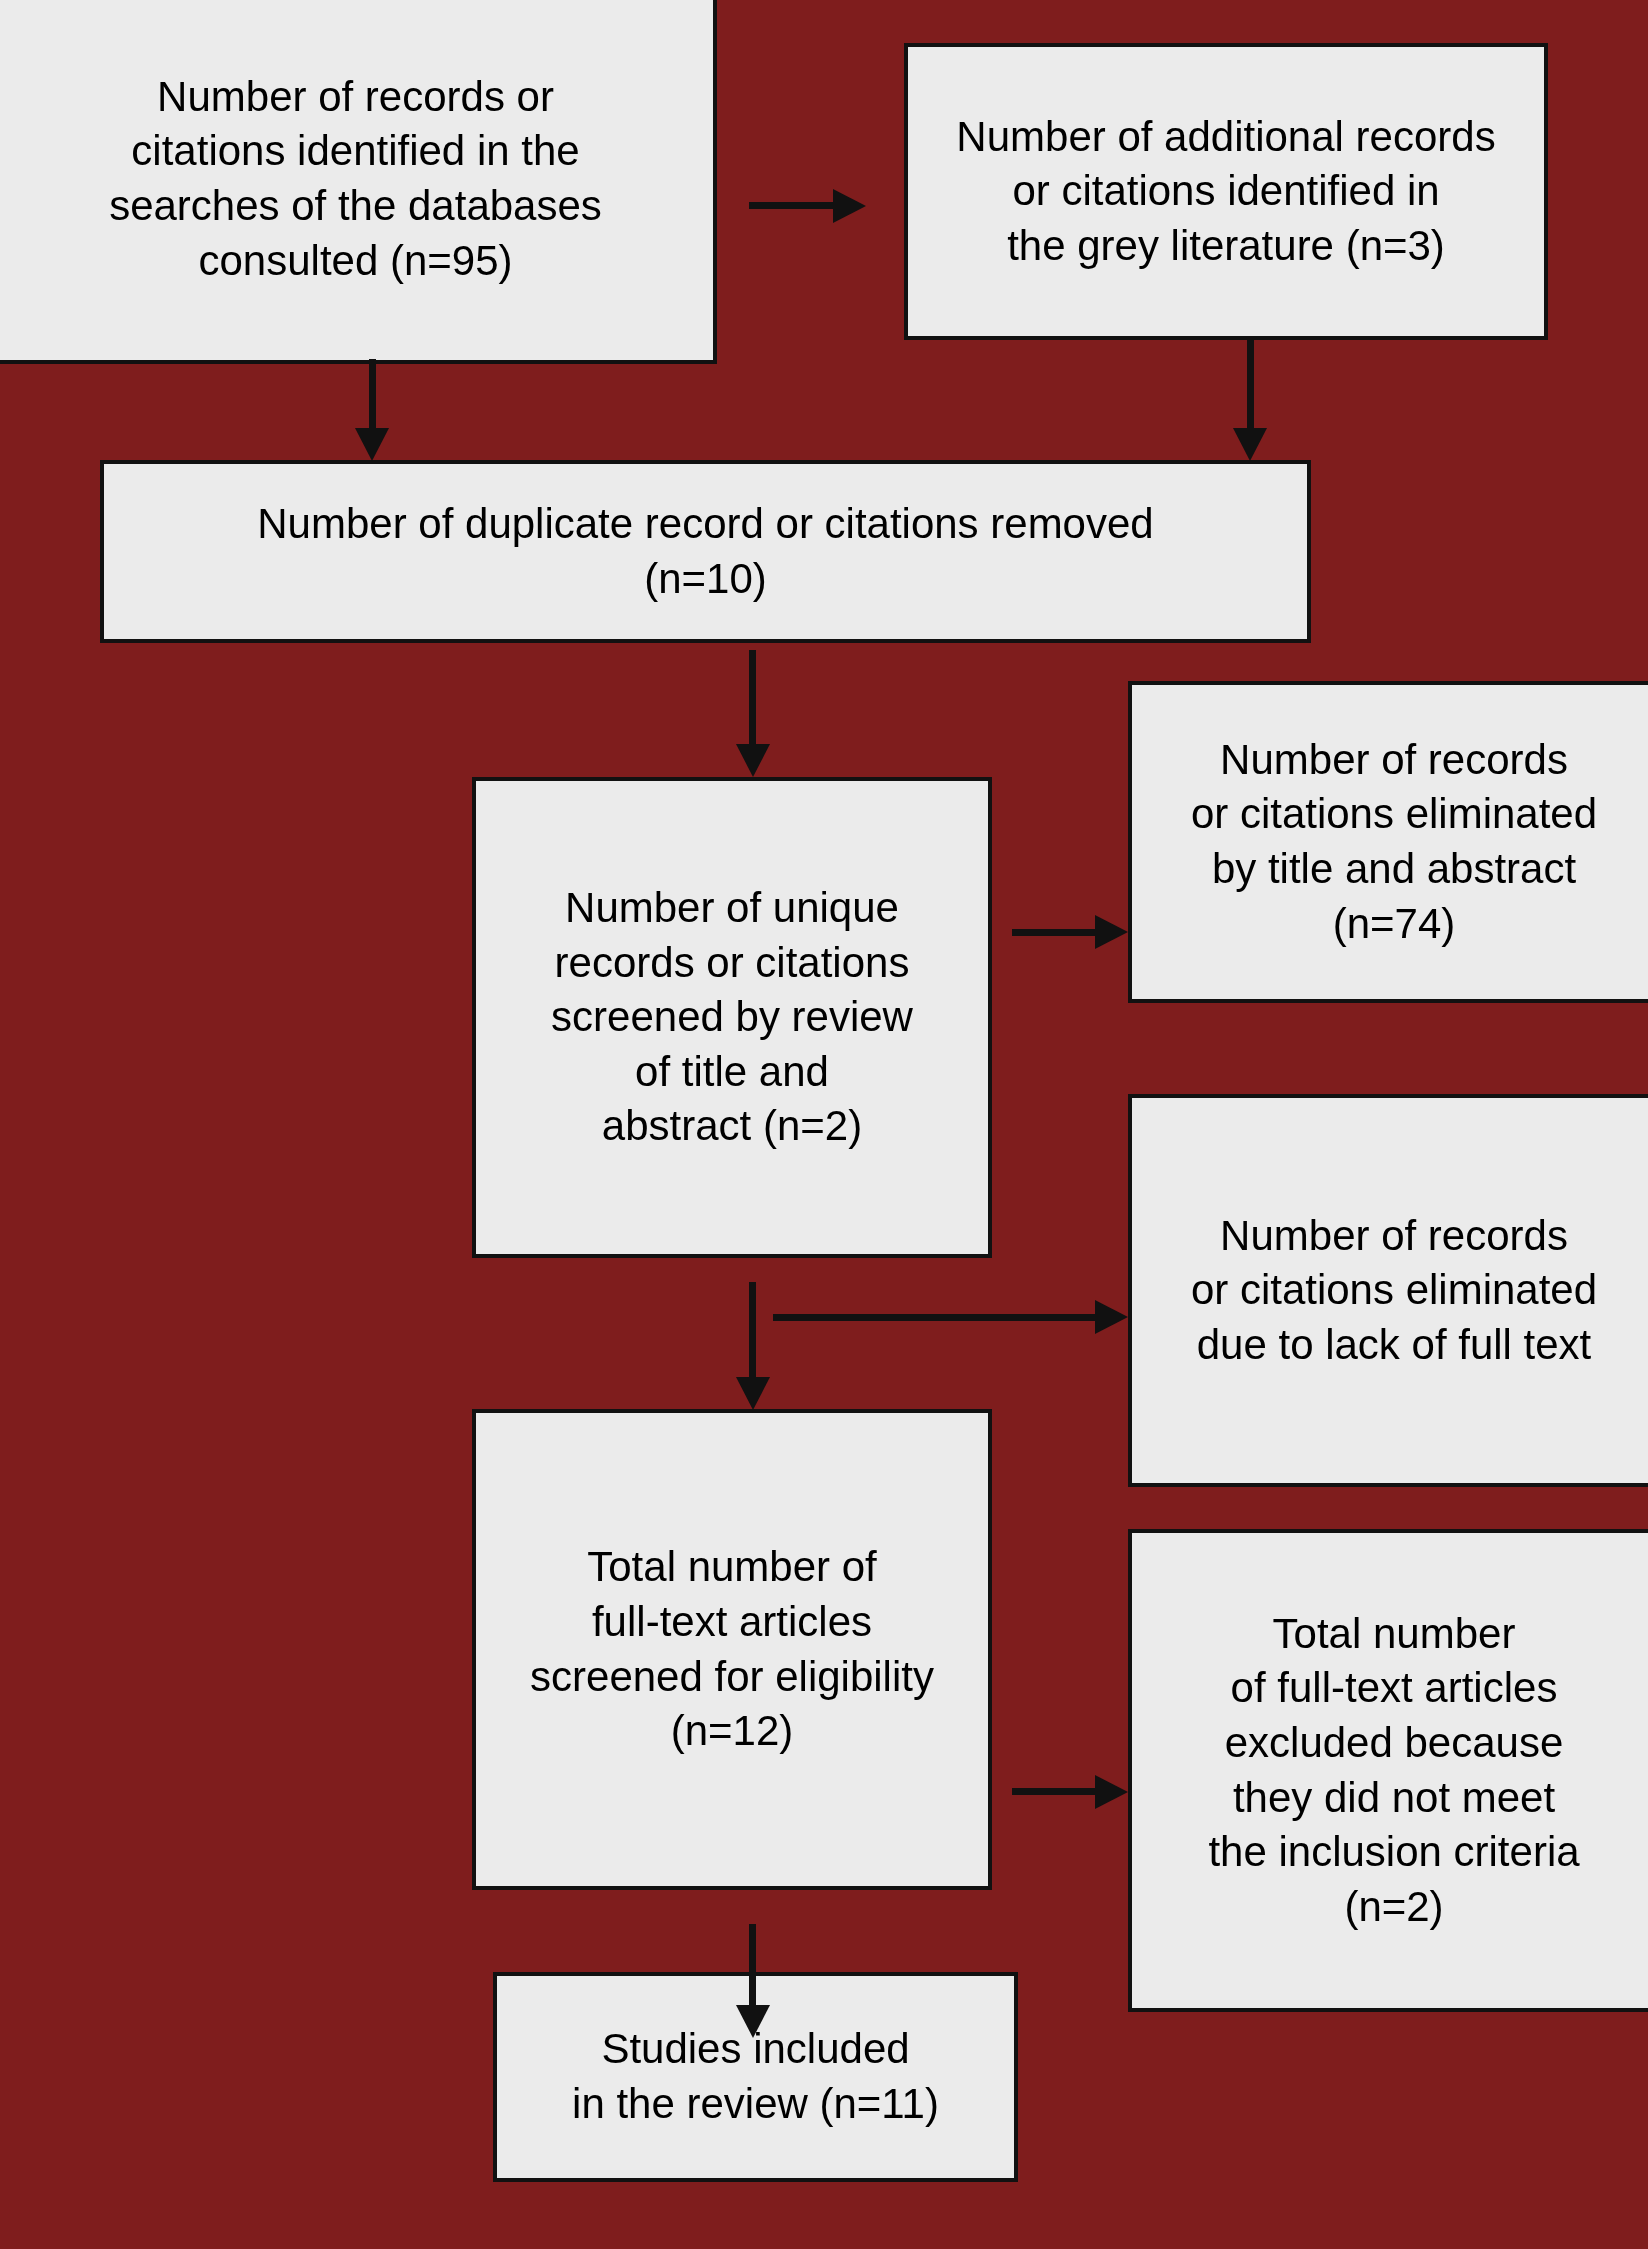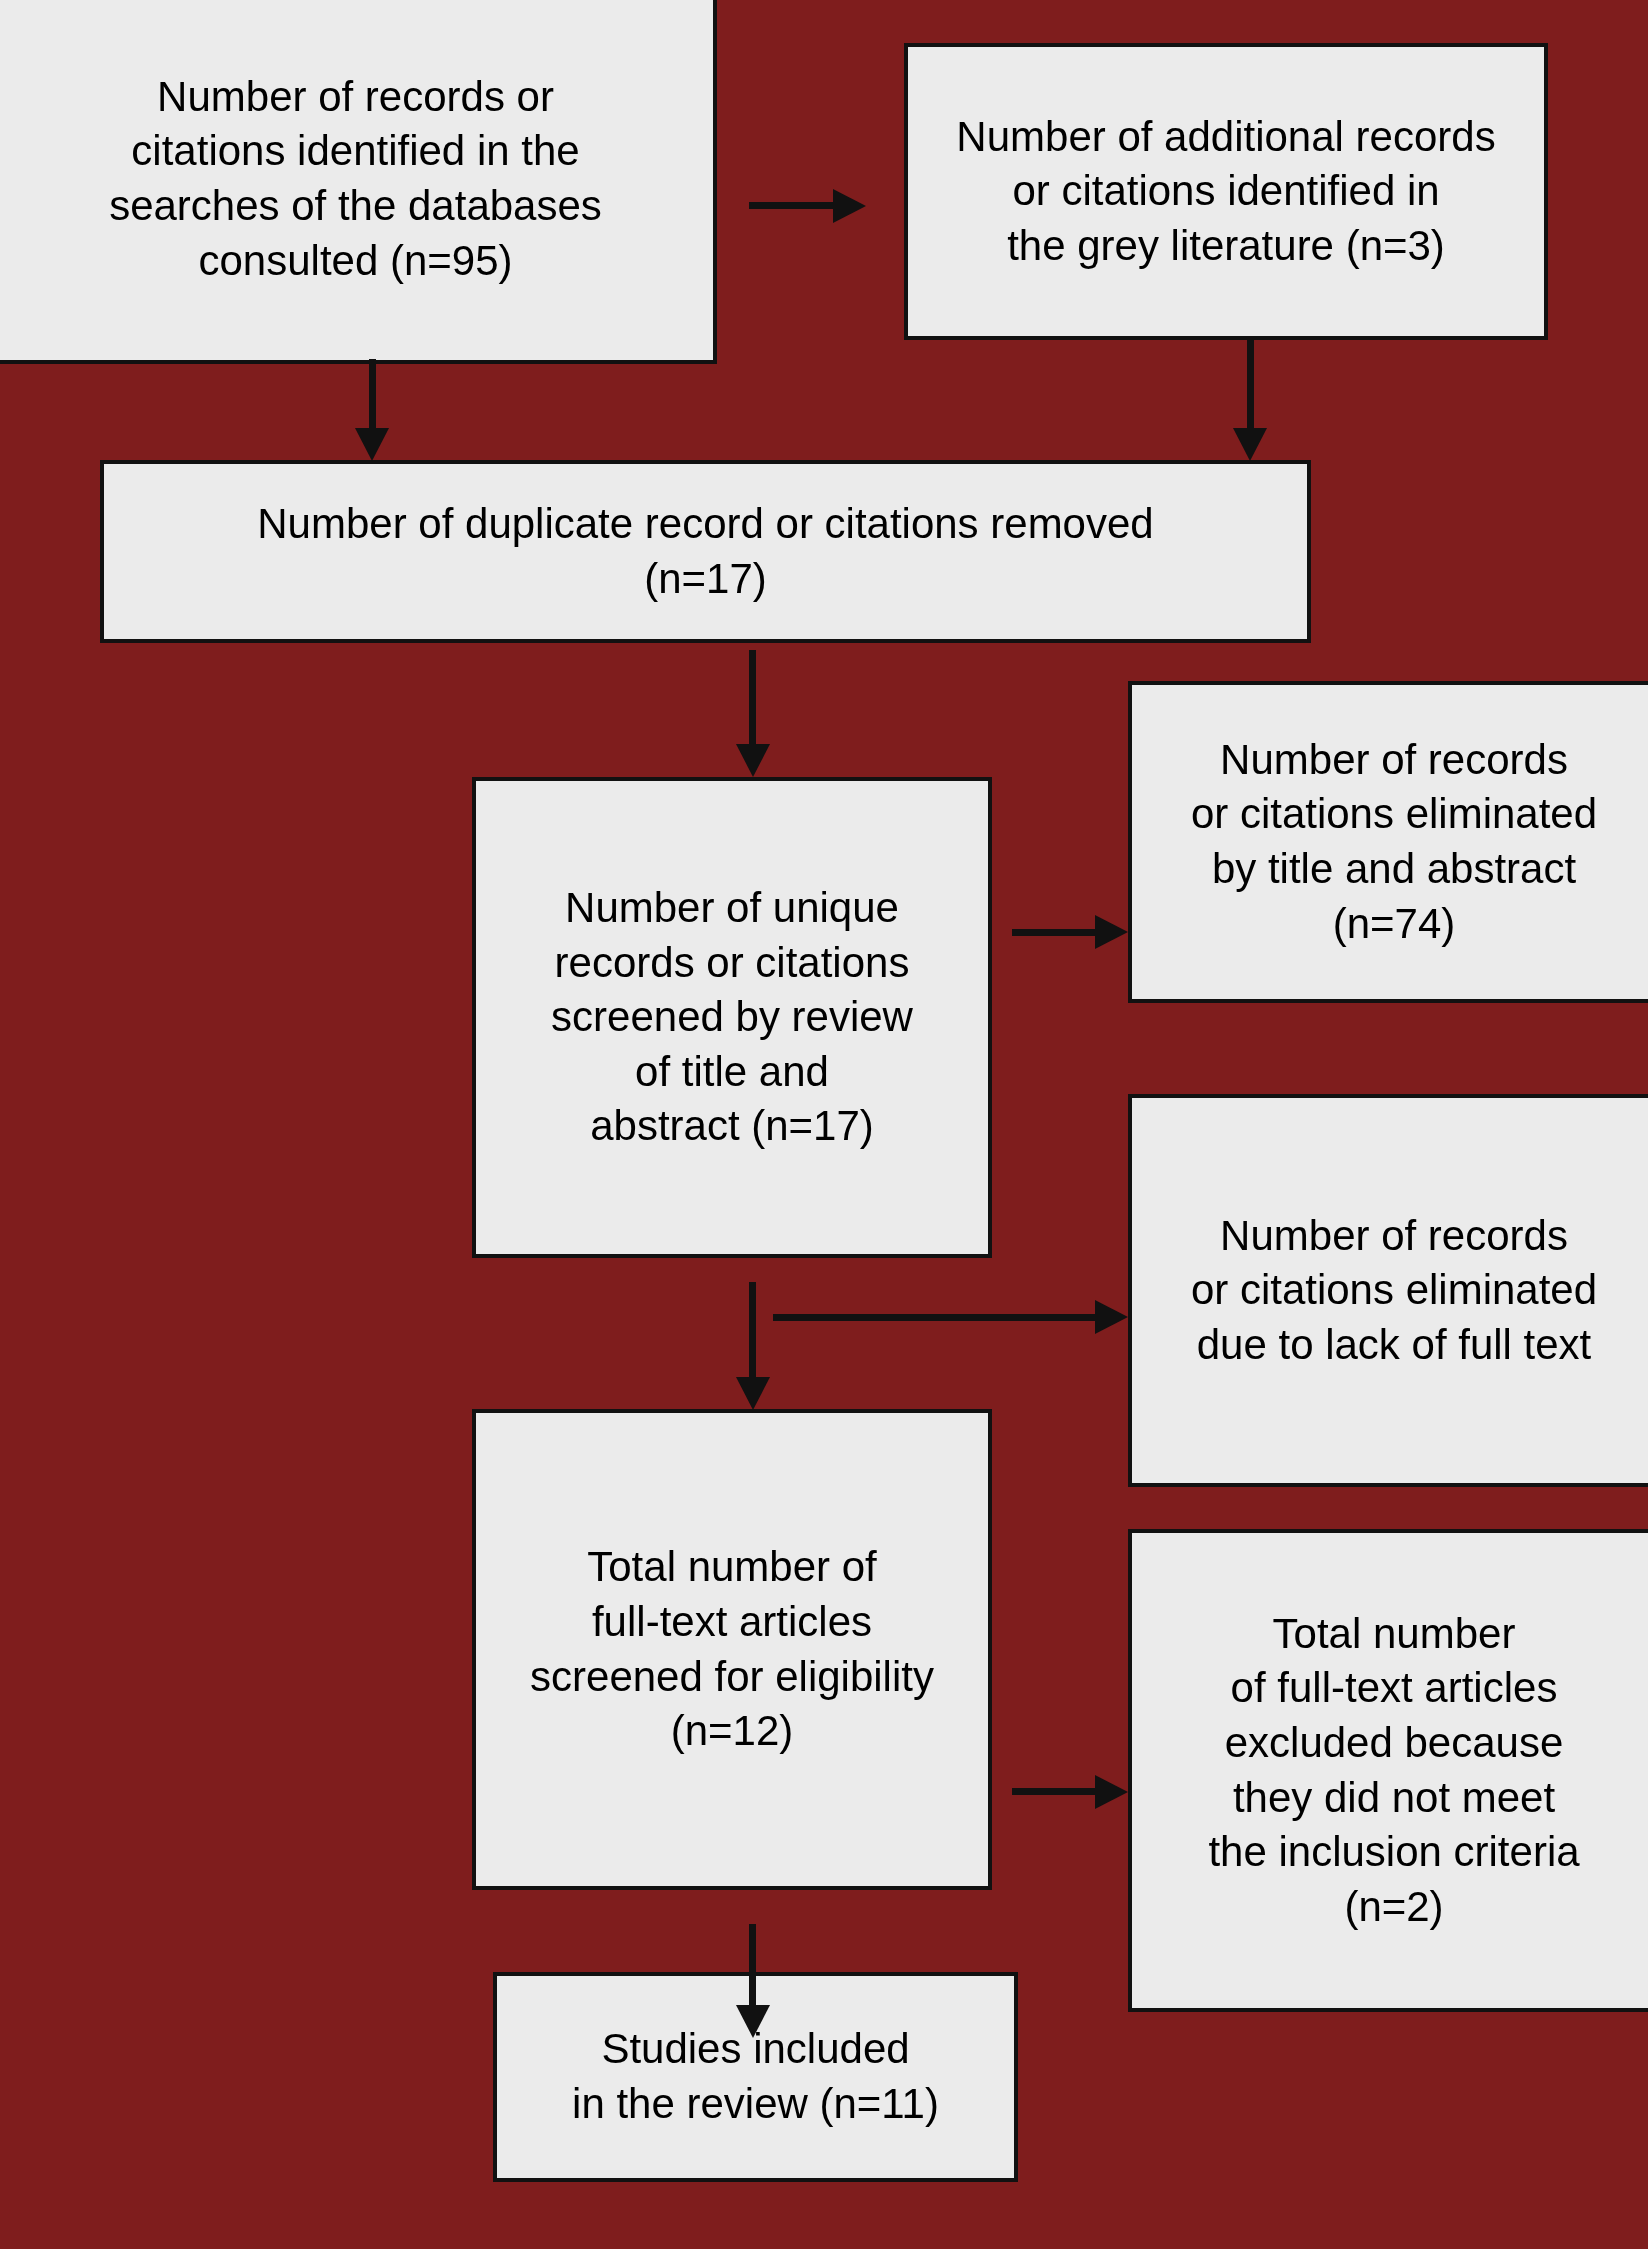--- a/index.html
+++ b/index.html
@@ -93,29 +93,29 @@
   </div>
 
   <div class="node" id="n-grey">
     <span class="txt">Number of additional records
 or citations identified in
 the grey literature (n=3)</span>
   </div>
 
   <div class="node" id="n-duplicates">
     <span class="txt">Number of duplicate record or citations removed
-(n=17)</span>
+(n=10)</span>
   </div>
 
   <div class="node" id="n-unique">
     <span class="txt">Number of unique
 records or citations
 screened by review
 of title and
-abstract (n=17)</span>
+abstract (n=2)</span>
   </div>
 
   <div class="node" id="n-elim-title">
     <span class="txt">Number of records
 or citations eliminated
 by title and abstract
 (n=74)</span>
   </div>
 
   <div class="node" id="n-elim-full">

